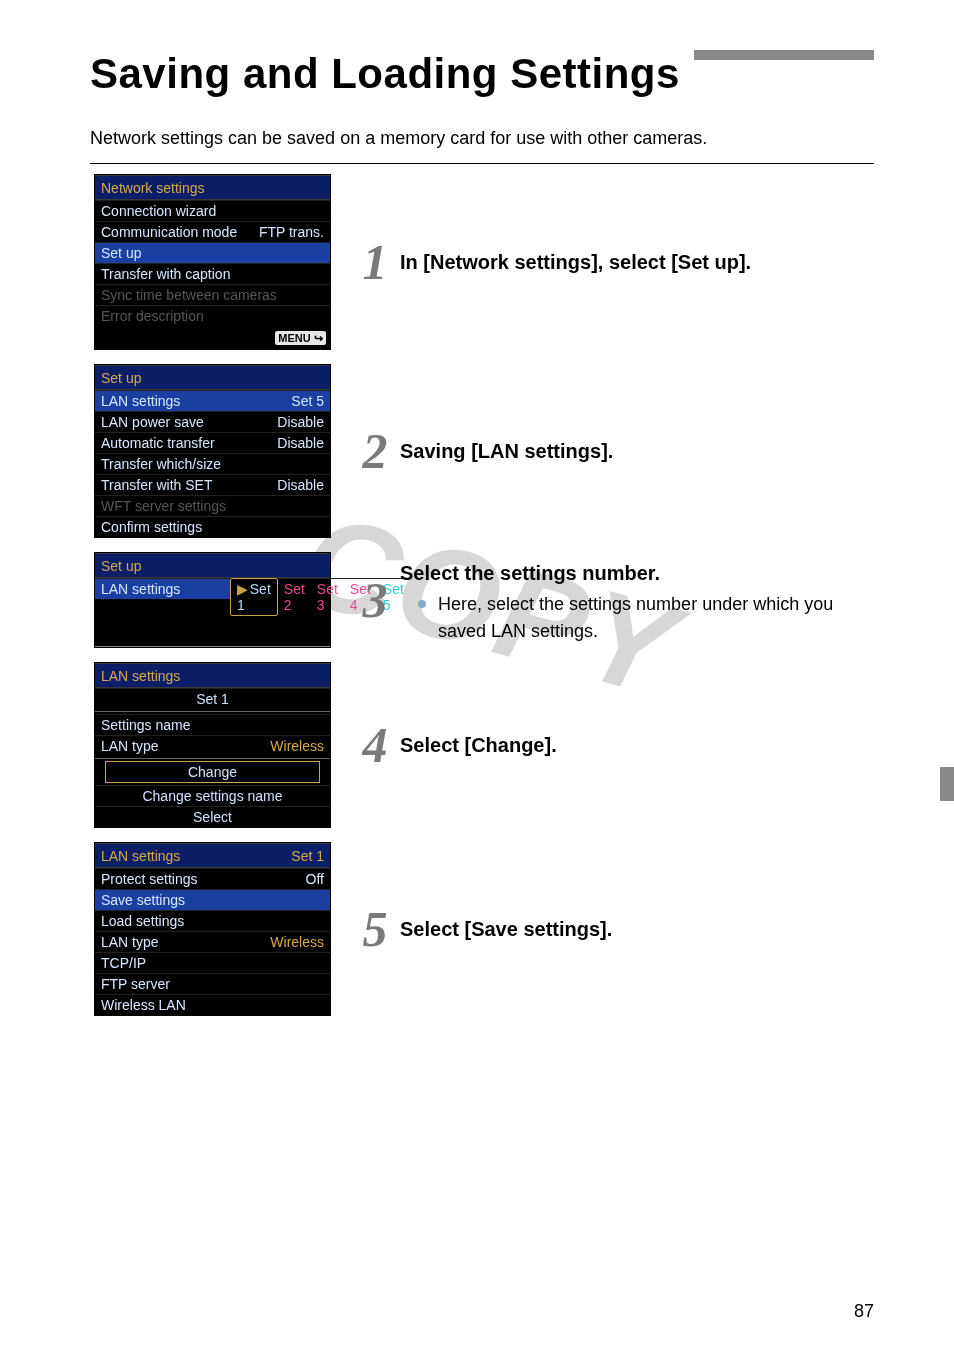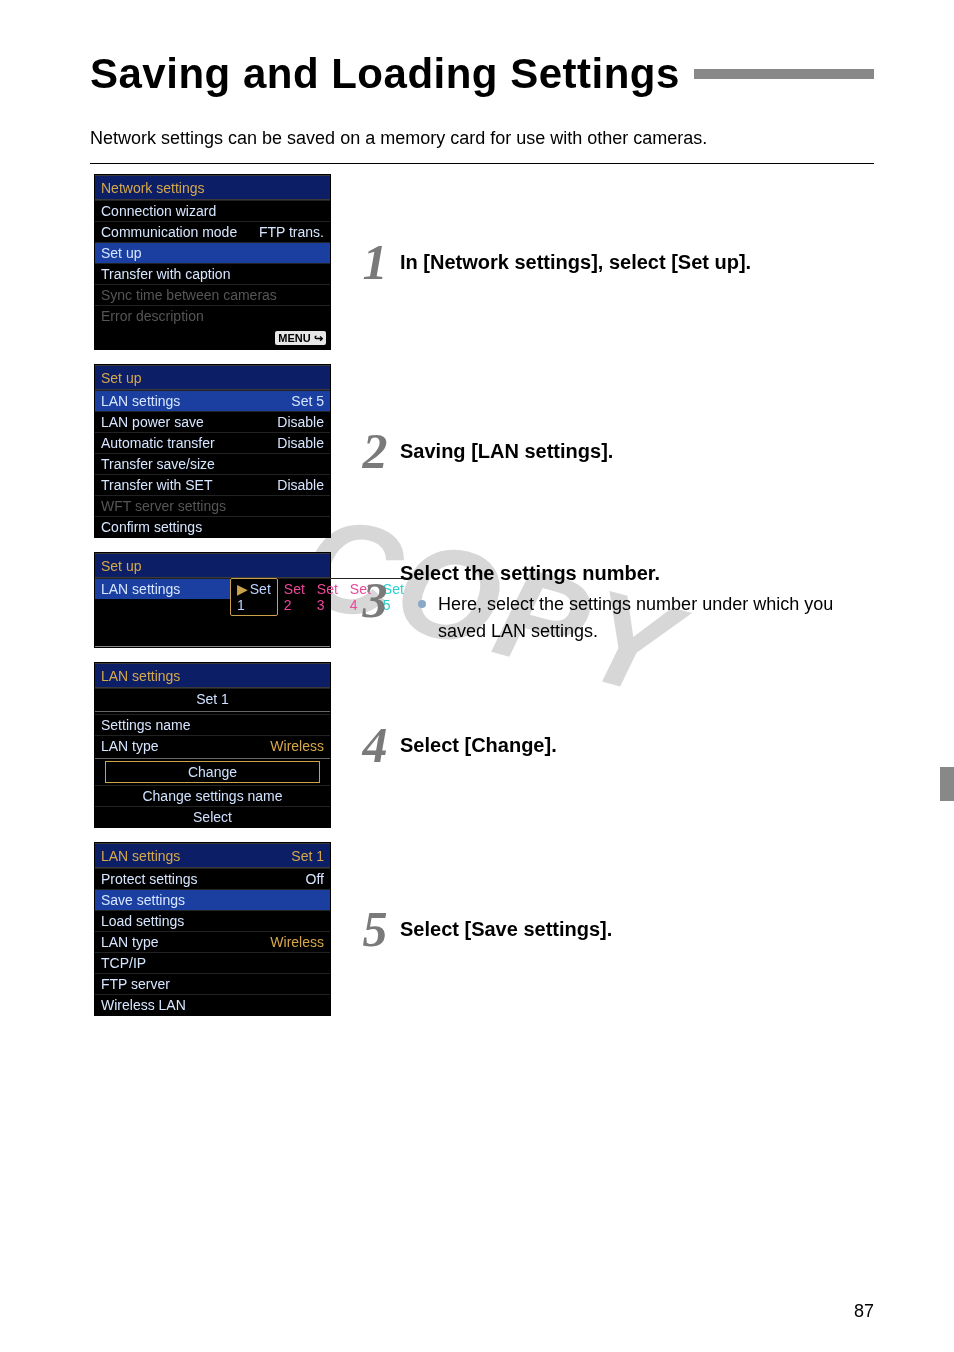--- a/index.html
+++ b/index.html
@@ -11,21 +11,21 @@
   }
   .page {
     width: 954px;
     min-height: 1352px;
     box-sizing: border-box;
     padding: 50px 80px 30px 90px;
     position: relative;
   }
   .title-row {
     display: flex;
-    align-items: center;
+    align-items: flex-start;
     margin-bottom: 30px;
   }
   .title-text {
     font-size: 42px;
     font-weight: bold;
     margin-right: 14px;
     letter-spacing: 0.5px;
   }
   .title-bar {
     flex: 1;
@@ -287,21 +287,21 @@
             </div>
           <div class="cam-row">
               <span class="lab">LAN power save</span>
               <span class="val">Disable</span>
             </div>
           <div class="cam-row">
               <span class="lab">Automatic transfer</span>
               <span class="val">Disable</span>
             </div>
           <div class="cam-row">
-              <span class="lab">Transfer save/size</span>
+              <span class="lab">Transfer which/size</span>
             </div>
           <div class="cam-row">
               <span class="lab">Transfer with SET</span>
               <span class="val">Disable</span>
             </div>
           <div class="cam-row dim">
               <span class="lab">WFT server settings</span>
             </div>
           <div class="cam-row">
               <span class="lab">Confirm settings</span>

